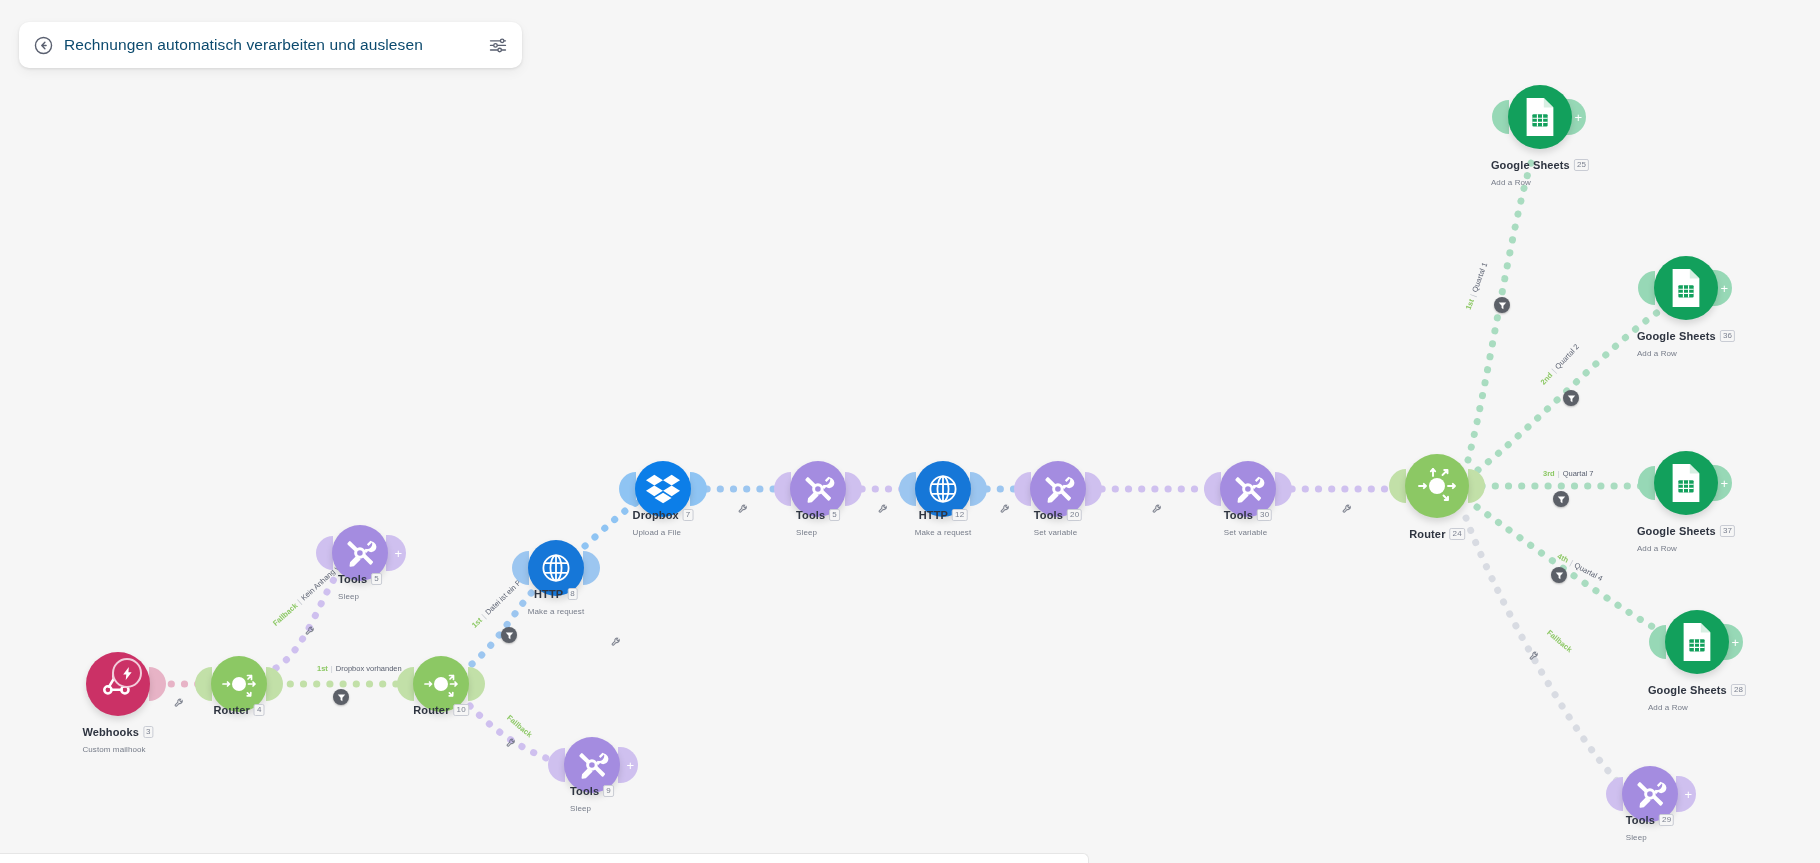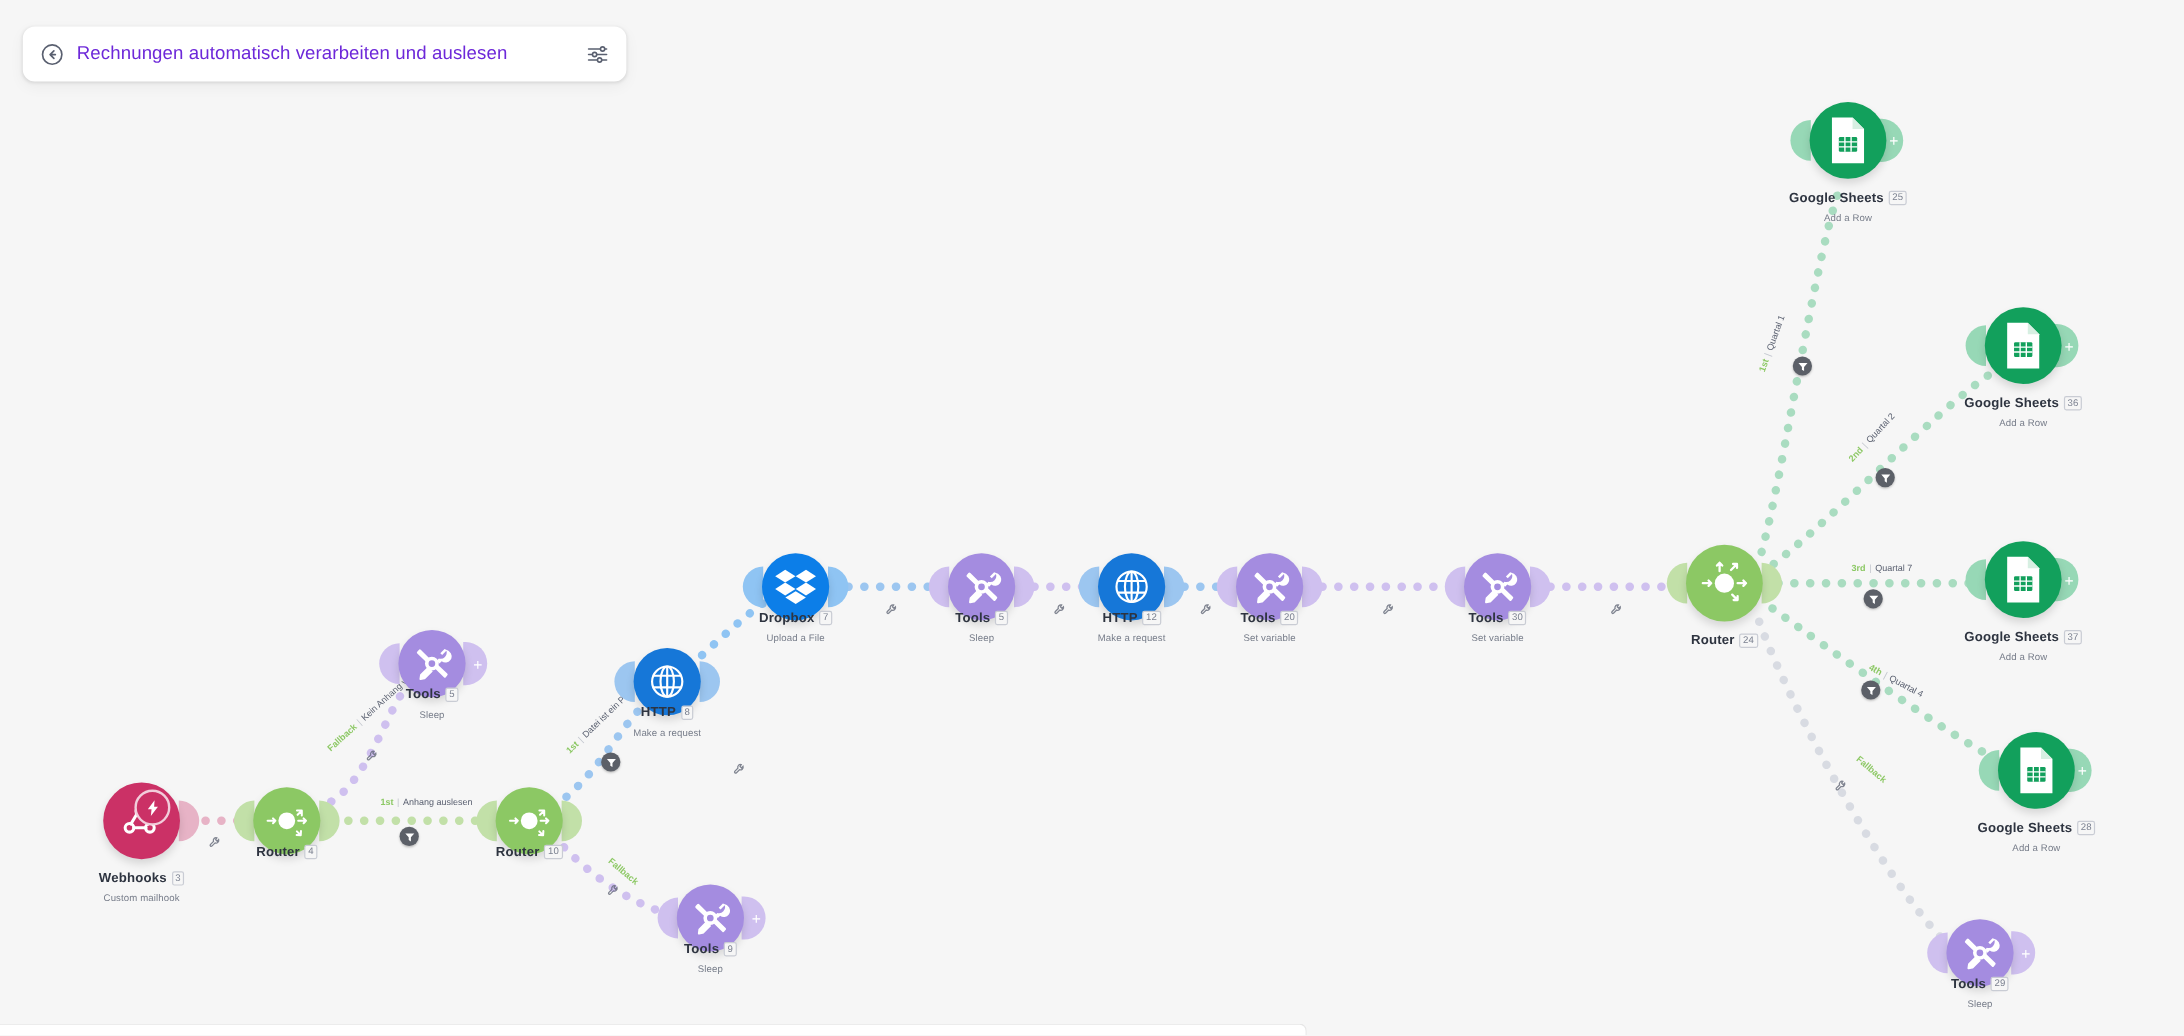--- a/index.html
+++ b/index.html
@@ -29,21 +29,21 @@
     display: flex;
     align-items: center;
     padding: 0 14px;
     gap: 10px;
     z-index: 40;
   }
   #header .back-ico { flex: 0 0 auto; display:flex; align-items:center; cursor:pointer; }
   #header .title {
     flex: 1 1 auto;
     font-size: 15.5px;
-    color: #6d28d9;
+    color: #0c4a6e;
     letter-spacing: .1px;
     white-space: nowrap;
     overflow: hidden;
   }
   #header .settings-ico { flex:0 0 auto; display:flex; align-items:center; cursor:pointer; }
 
   
   #links { position:absolute; left:0; top:0; width:1820px; height:863px; z-index:5; }
 
   
@@ -79,21 +79,20 @@
     width:20px; height:36px; border-radius:0 18px 18px 0;
     display:flex; align-items:center; justify-content:flex-end;
     padding-right:4px; font-size:13px; color:#fff;
     z-index:-1; cursor:pointer;
   }
 
   .caption {
     position:absolute;
     left:50%;
     transform:translateX(-50%);
-    text-align:center;
     white-space:nowrap;
     pointer-events:none;
   }
   .node.big .caption { top: 42px; }
   .node.small .caption { top: 20px; }
   .cap-title {
     font-size: 11px; font-weight: bold; color:#2e3440; letter-spacing:.15px;
     display:flex; align-items:center; justify-content:center; gap:4px;
   }
   .cap-badge {
@@ -590,21 +589,21 @@
 
   <div id="route-layer">
       <div class="route-label fb" style="left: 274px; top: 620px; transform: rotate(-42deg);">
         <span class="ord">Fallback</span>
         <span class="sep">|</span>
                <span class="txt">Kein Anhang vorhanden</span>
       </div>
       <div class="route-label" style="left: 317px; top: 664px; transform: rotate(0deg);">
         <span class="ord">1st</span>
         <span class="sep">|</span>
-               <span class="txt">Anhang auslesen</span>
+               <span class="txt">Dropbox vorhanden</span>
       </div>
       <div class="route-label" style="left: 473px; top: 622px; transform: rotate(-44deg);">
         <span class="ord">1st</span>
         <span class="sep">|</span>
                <span class="txt">Datei ist ein PDF</span>
       </div>
       <div class="route-label fb" style="left: 508px; top: 712px; transform: rotate(40deg);">
         <span class="ord">Fallback</span>
       </div>
       <div class="route-label" style="left: 1468px; top: 305px; transform: rotate(-70deg);">

